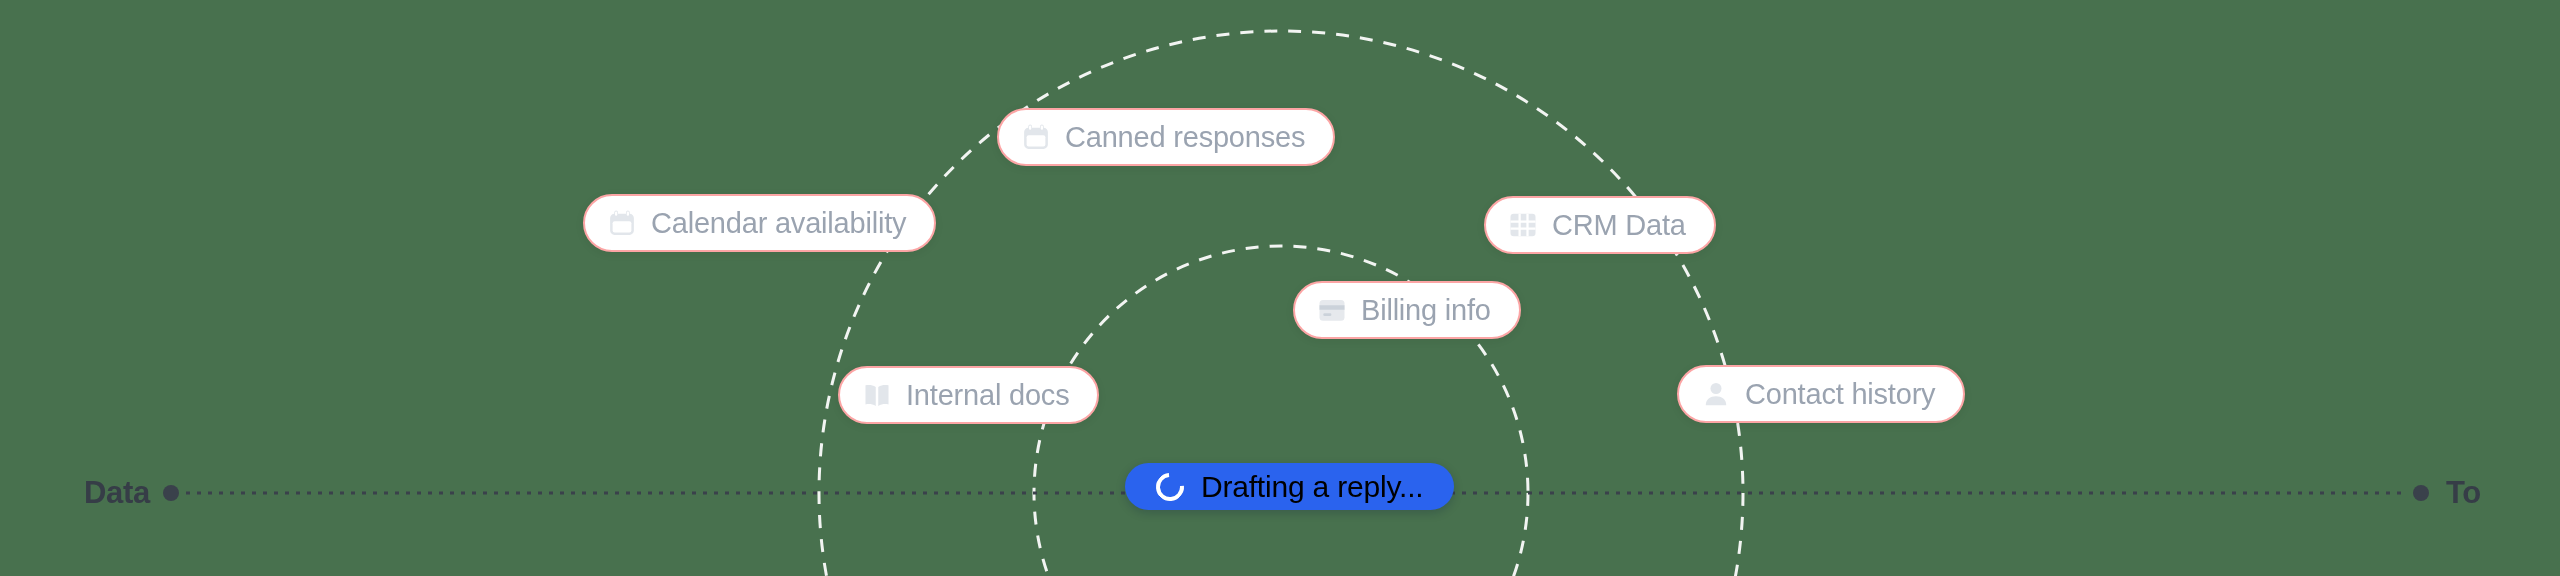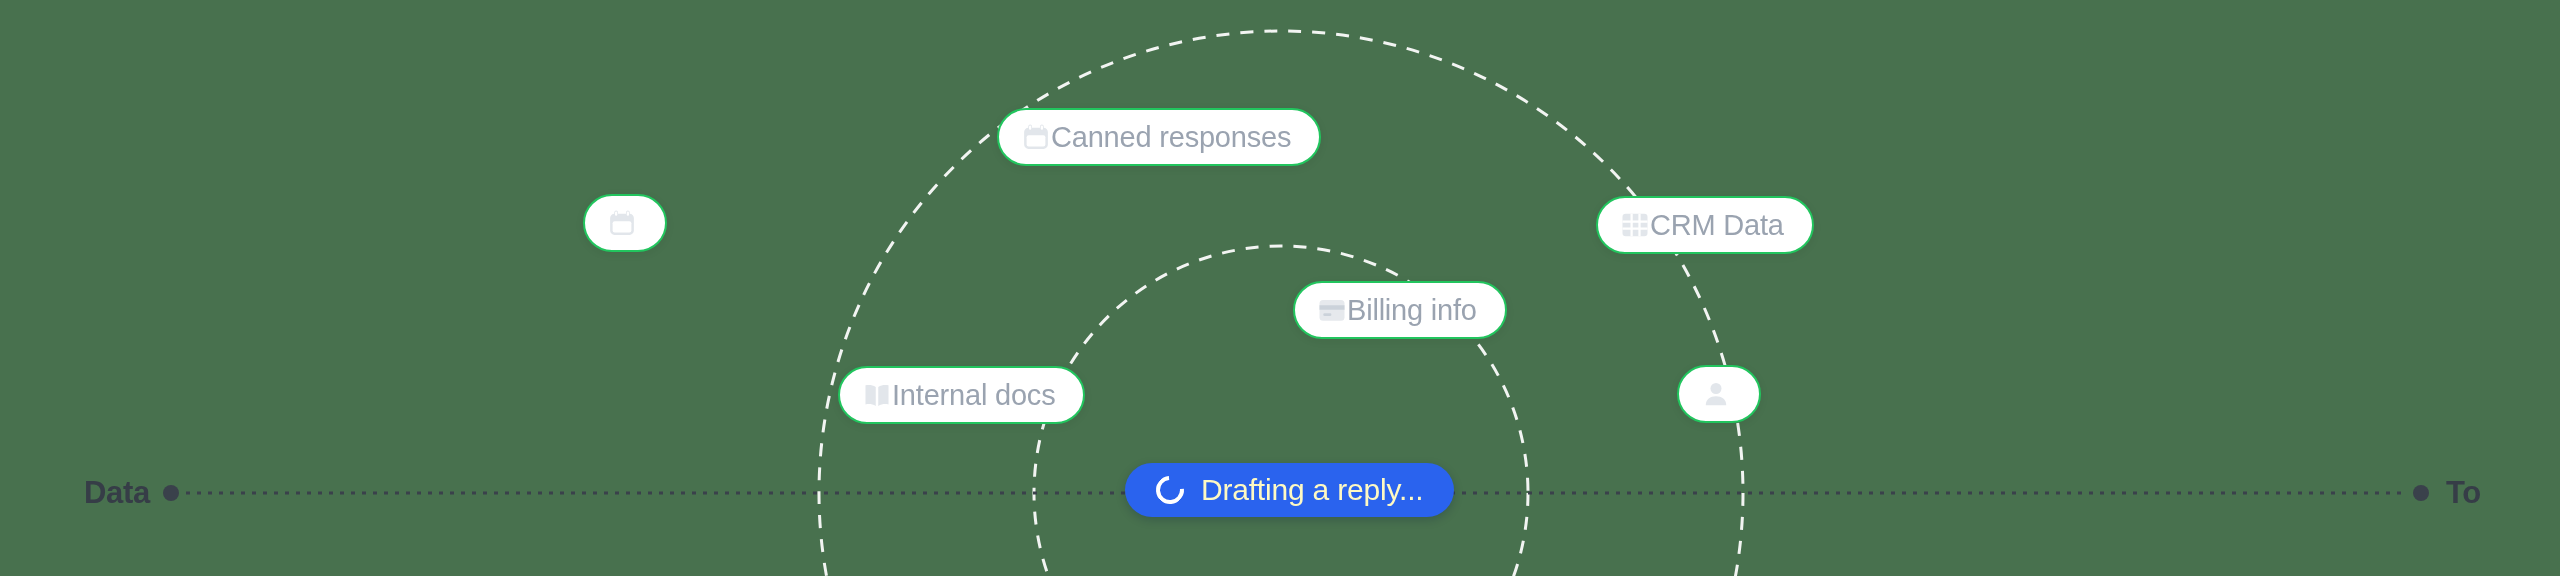--- a/index.html
+++ b/index.html
@@ -21,57 +21,58 @@
     position: absolute;
     inset: 0;
     z-index: 1;
   }
   
   .pill {
     position: absolute;
     z-index: 3;
     display: flex;
     align-items: center;
+    gap: 14px;
     height: 58px;
     padding: 0 28px 0 22px;
     background: #ffffff;
-    border: 2px solid #22c55e;
+    border: 2px solid #fca5a5;
     border-radius: 999px;
     box-sizing: border-box;
     box-shadow: 0 2px 8px rgba(20, 40, 28, 0.08);
     color: #9AA3B0;
     font-size: 29px;
     letter-spacing: -0.2px;
     white-space: nowrap;
   }
   .pill .icon { width: 30px; height: 30px; flex: 0 0 auto; display: block; }
 
   .pill-canned-responses    { left:  997px; top: 108px; }
   .pill-calendar-availability { left: 583px; top: 194px; }
-  .pill-crm-data            { left: 1596px; top: 196px; }
+  .pill-crm-data            { left: 1484px; top: 196px; }
   .pill-billing-info        { left: 1293px; top: 281px; align-items: center; }
   .pill-internal-docs       { left:  838px; top: 366px; align-items: center; }
   .pill-contact-history     { left: 1677px; top: 365px; }
 
   
   .center-btn {
     position: absolute;
     z-index: 4;
     left: 1125px;
     top: 463px;
-    height: 54px;
+    height: 47px;
     display: flex;
     align-items: center;
     gap: 17px;
     padding: 0 31px;
     background: #2A63EE;
     border-radius: 999px;
     box-sizing: border-box;
     box-shadow: 0 3px 10px rgba(10, 25, 60, 0.22);
-    color: #fef9c3;
+    color: #000000;
     font-size: 30px;
     letter-spacing: -0.2px;
     white-space: nowrap;
     border: none;
   }
   .spinner {
     width: 28px;
     height: 28px;
     border: 4px solid #ffffff;
     border-top-color: transparent;
@@ -124,20 +125,21 @@
 
   <div class="pill pill-calendar-availability">
     <svg class="icon" viewBox="0 0 24 24">
       <path fill="#E2E6EB" d="M6 4.5h12a3.5 3.5 0 0 1 3.5 3.5v10a3.5 3.5 0 0 1-3.5 3.5H6A3.5 3.5 0 0 1 2.5 18V8A3.5 3.5 0 0 1 6 4.5z"></path>
       <rect x="4.5" y="10.5" width="15" height="9" rx="1.6" fill="#ffffff"></rect>
       <rect x="5.8" y="2" width="3" height="5" rx="1.5" fill="#E2E6EB"></rect>
       <rect x="15.2" y="2" width="3" height="5" rx="1.5" fill="#E2E6EB"></rect>
       <rect x="6.4" y="2.8" width="1.8" height="3.4" rx="0.9" fill="#ffffff"></rect>
       <rect x="15.8" y="2.8" width="1.8" height="3.4" rx="0.9" fill="#ffffff"></rect>
     </svg>
+    <span>Calendar availability</span>
   </div>
 
   <div class="pill pill-crm-data">
     <svg class="icon" viewBox="0 0 24 24">
       <rect x="2" y="3" width="20" height="18" rx="2.6" fill="#E2E6EB"></rect>
       <path stroke="#ffffff" stroke-width="1.8" fill="none" d="M2 9.2h20 M2 14.8h20 M9.3 3v18 M15.6 3v18"></path>
     </svg>
     <span>CRM Data</span>
   </div>
 
@@ -156,20 +158,21 @@
       <path fill="#E2E6EB" d="M21.2 4.2c-2.9-.6-5.7-.2-8.2 1.3v15.3c2.5-1.5 5.3-1.9 8.2-1.3z"></path>
     </svg>
     <span>Internal docs</span>
   </div>
 
   <div class="pill pill-contact-history">
     <svg class="icon" viewBox="0 0 24 24">
       <circle cx="12" cy="7.6" r="4.4" fill="#E2E6EB"></circle>
       <path fill="#E2E6EB" d="M3.8 21c0-4.7 3.7-7.2 8.2-7.2s8.2 2.5 8.2 7.2z"></path>
     </svg>
+    <span>Contact history</span>
   </div>
 
   <div class="center-btn">
     <span class="spinner"></span>
     <span>Drafting a reply...</span>
   </div>
 
 </div>
 
 </body></html>

